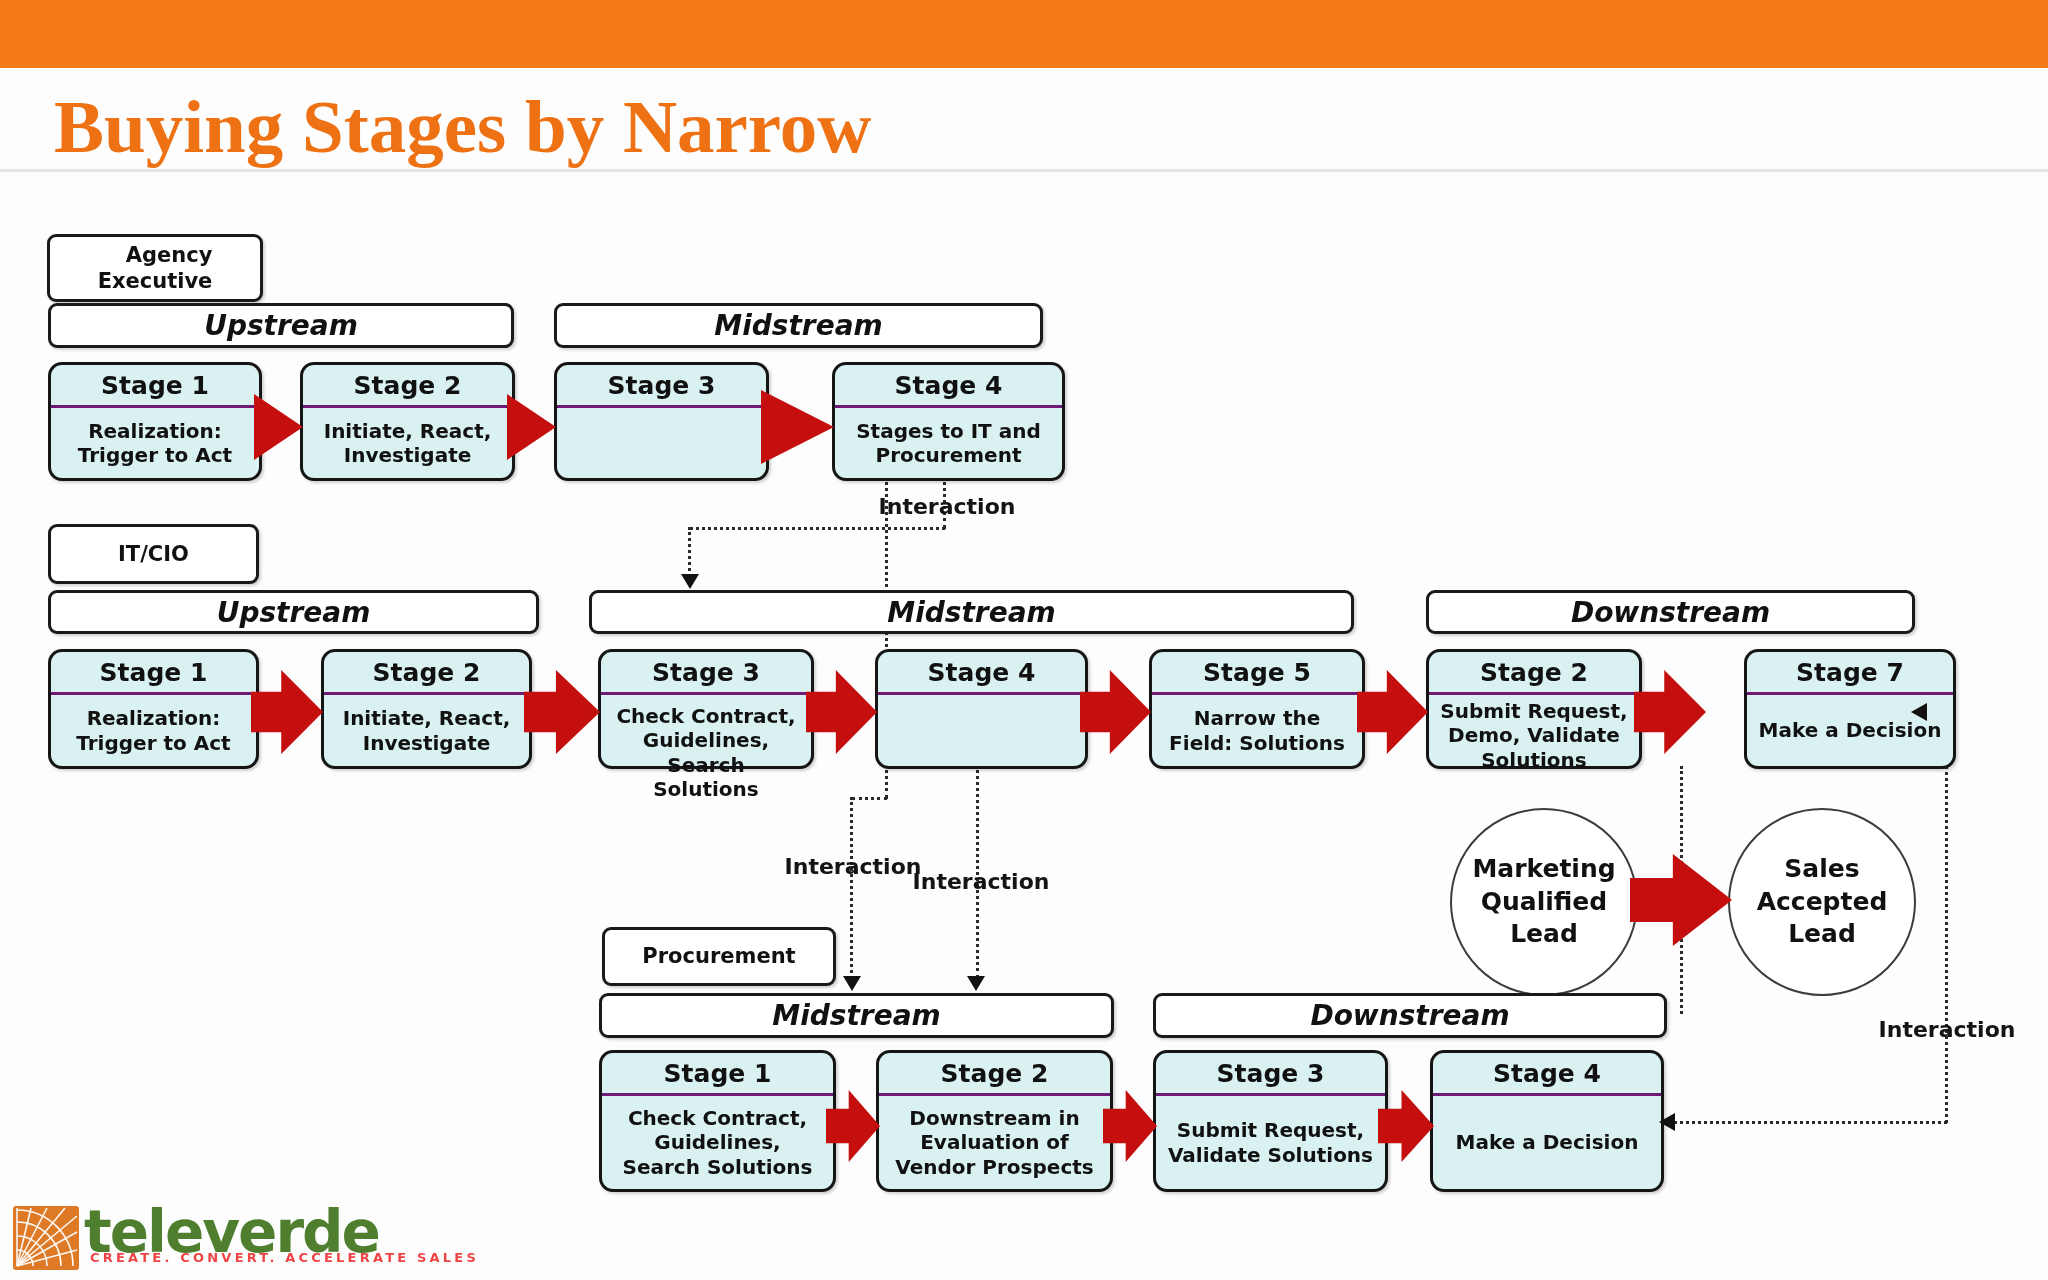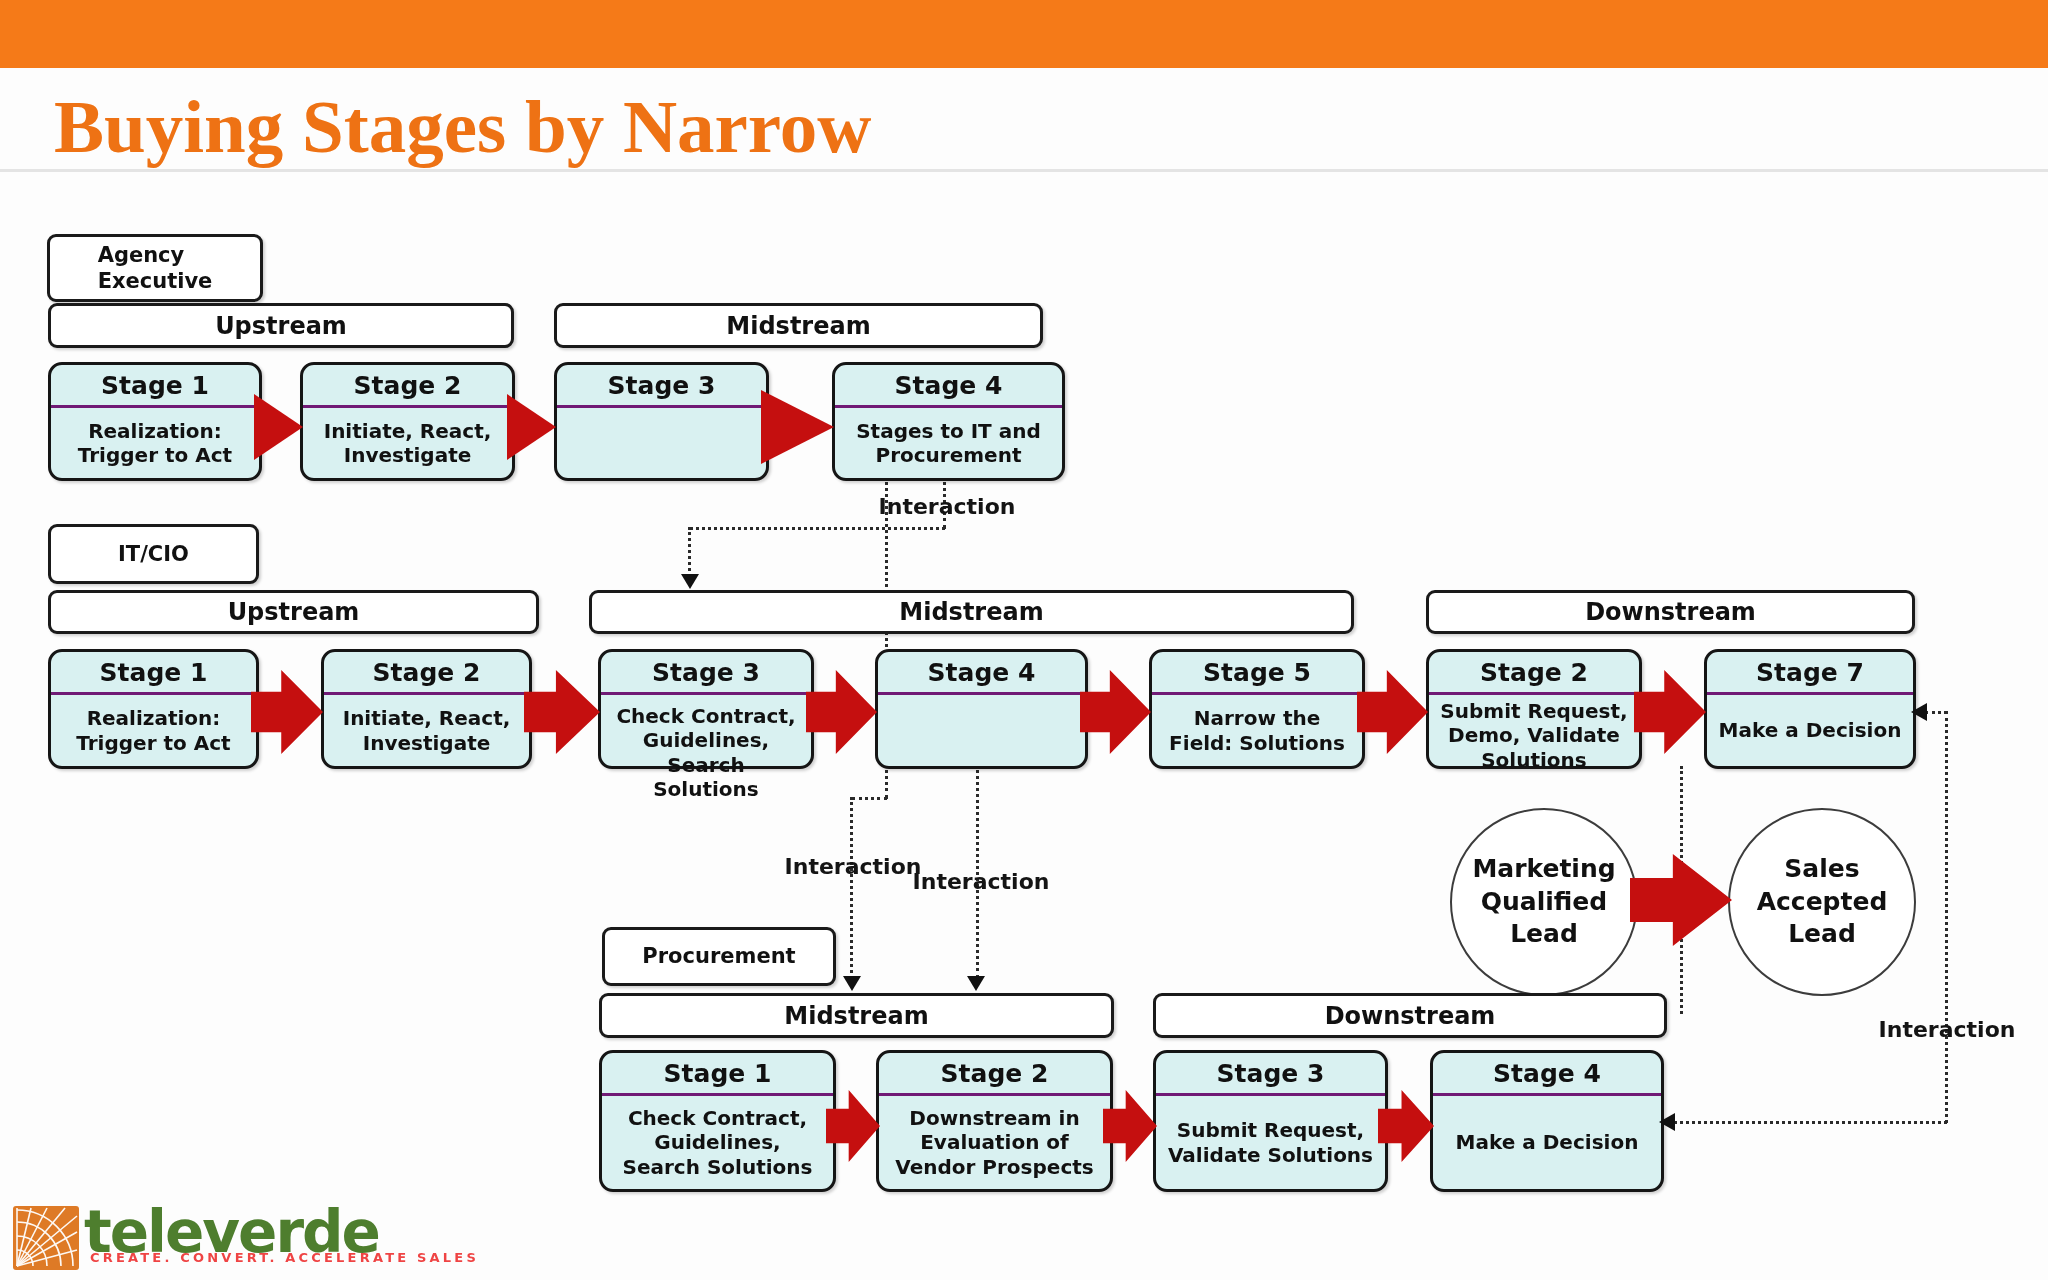--- a/index.html
+++ b/index.html
@@ -7,24 +7,24 @@
           font-family:"DejaVu Sans","Liberation Sans",sans-serif;}
   .abs{position:absolute;}
   .pre{white-space:pre-line;}
   
   .topbar{left:0;top:0;width:2048px;height:68px;background:#f57a18;z-index:4;}
   .rule{left:0;top:169px;width:2048px;height:3px;background:#e4e4e4;z-index:1;}
   .slide-title{left:54px;top:88px;font-family:"Liberation Serif","DejaVu Serif",serif;
                font-weight:600;font-size:75px;line-height:1.05;color:#ee7214;z-index:2;}
   
   .wbox{background:#ffffff;border:3px solid #1a1a1a;border-radius:9px;z-index:2;
-        display:flex;align-items:center;justify-content:center;text-align:left;
+        display:flex;align-items:center;justify-content:center;text-align:right;
         font-weight:bold;color:#111;box-shadow:2px 2px 3px rgba(0,0,0,0.18);}
   .persona{font-size:21px;line-height:1.25;}
-  .band{font-size:24px;}
+  .band{font-size:28px;font-style:italic;}
   
   .stage{background:#d9f1f1;border:3px solid #151515;border-radius:14px;z-index:2;
          box-shadow:2px 2px 3px rgba(0,0,0,0.18);}
   .stage-title{height:40px;border-bottom:3px solid #701a75;display:flex;align-items:center;
                justify-content:center;font-weight:bold;font-size:25px;color:#111;}
   .stage-body{display:flex;align-items:flex-start;justify-content:center;text-align:center;
               font-weight:bold;font-size:20px;line-height:1.22;color:#111;padding-top:9px;
               overflow:visible;}
   .stage-body.mid{align-items:center;padding-top:0;height:calc(100% - 43px);}
   
@@ -143,21 +143,21 @@
     <div class="stage-title">Stage 5</div>
     <div class="stage-body mid pre">Narrow the
 Field: Solutions</div>
   </div>
   <div class="abs stage" style="left:1426px;top:649px;width:210px;height:114px;">
     <div class="stage-title">Stage 2</div>
     <div class="stage-body pre" style="padding-top:4px;">Submit Request,
 Demo, Validate
 Solutions</div>
   </div>
-  <div class="abs stage" style="left:1704px;top:649px;width:206px;height:114px;">
+  <div class="abs stage" style="left:1744px;top:649px;width:206px;height:114px;">
     <div class="stage-title">Stage 7</div>
     <div class="stage-body mid pre">Make a Decision</div>
   </div>
   <div class="abs blockarrow" style="left:251px;top:670px;width:72px;height:84px;"></div>
   <div class="abs blockarrow" style="left:524px;top:670px;width:76px;height:84px;"></div>
   <div class="abs blockarrow" style="left:806px;top:670px;width:71px;height:84px;"></div>
   <div class="abs blockarrow" style="left:1080px;top:670px;width:71px;height:84px;"></div>
   <div class="abs blockarrow" style="left:1357px;top:670px;width:71px;height:84px;"></div>
   <div class="abs blockarrow" style="left:1634px;top:670px;width:72px;height:84px;"></div>
 

